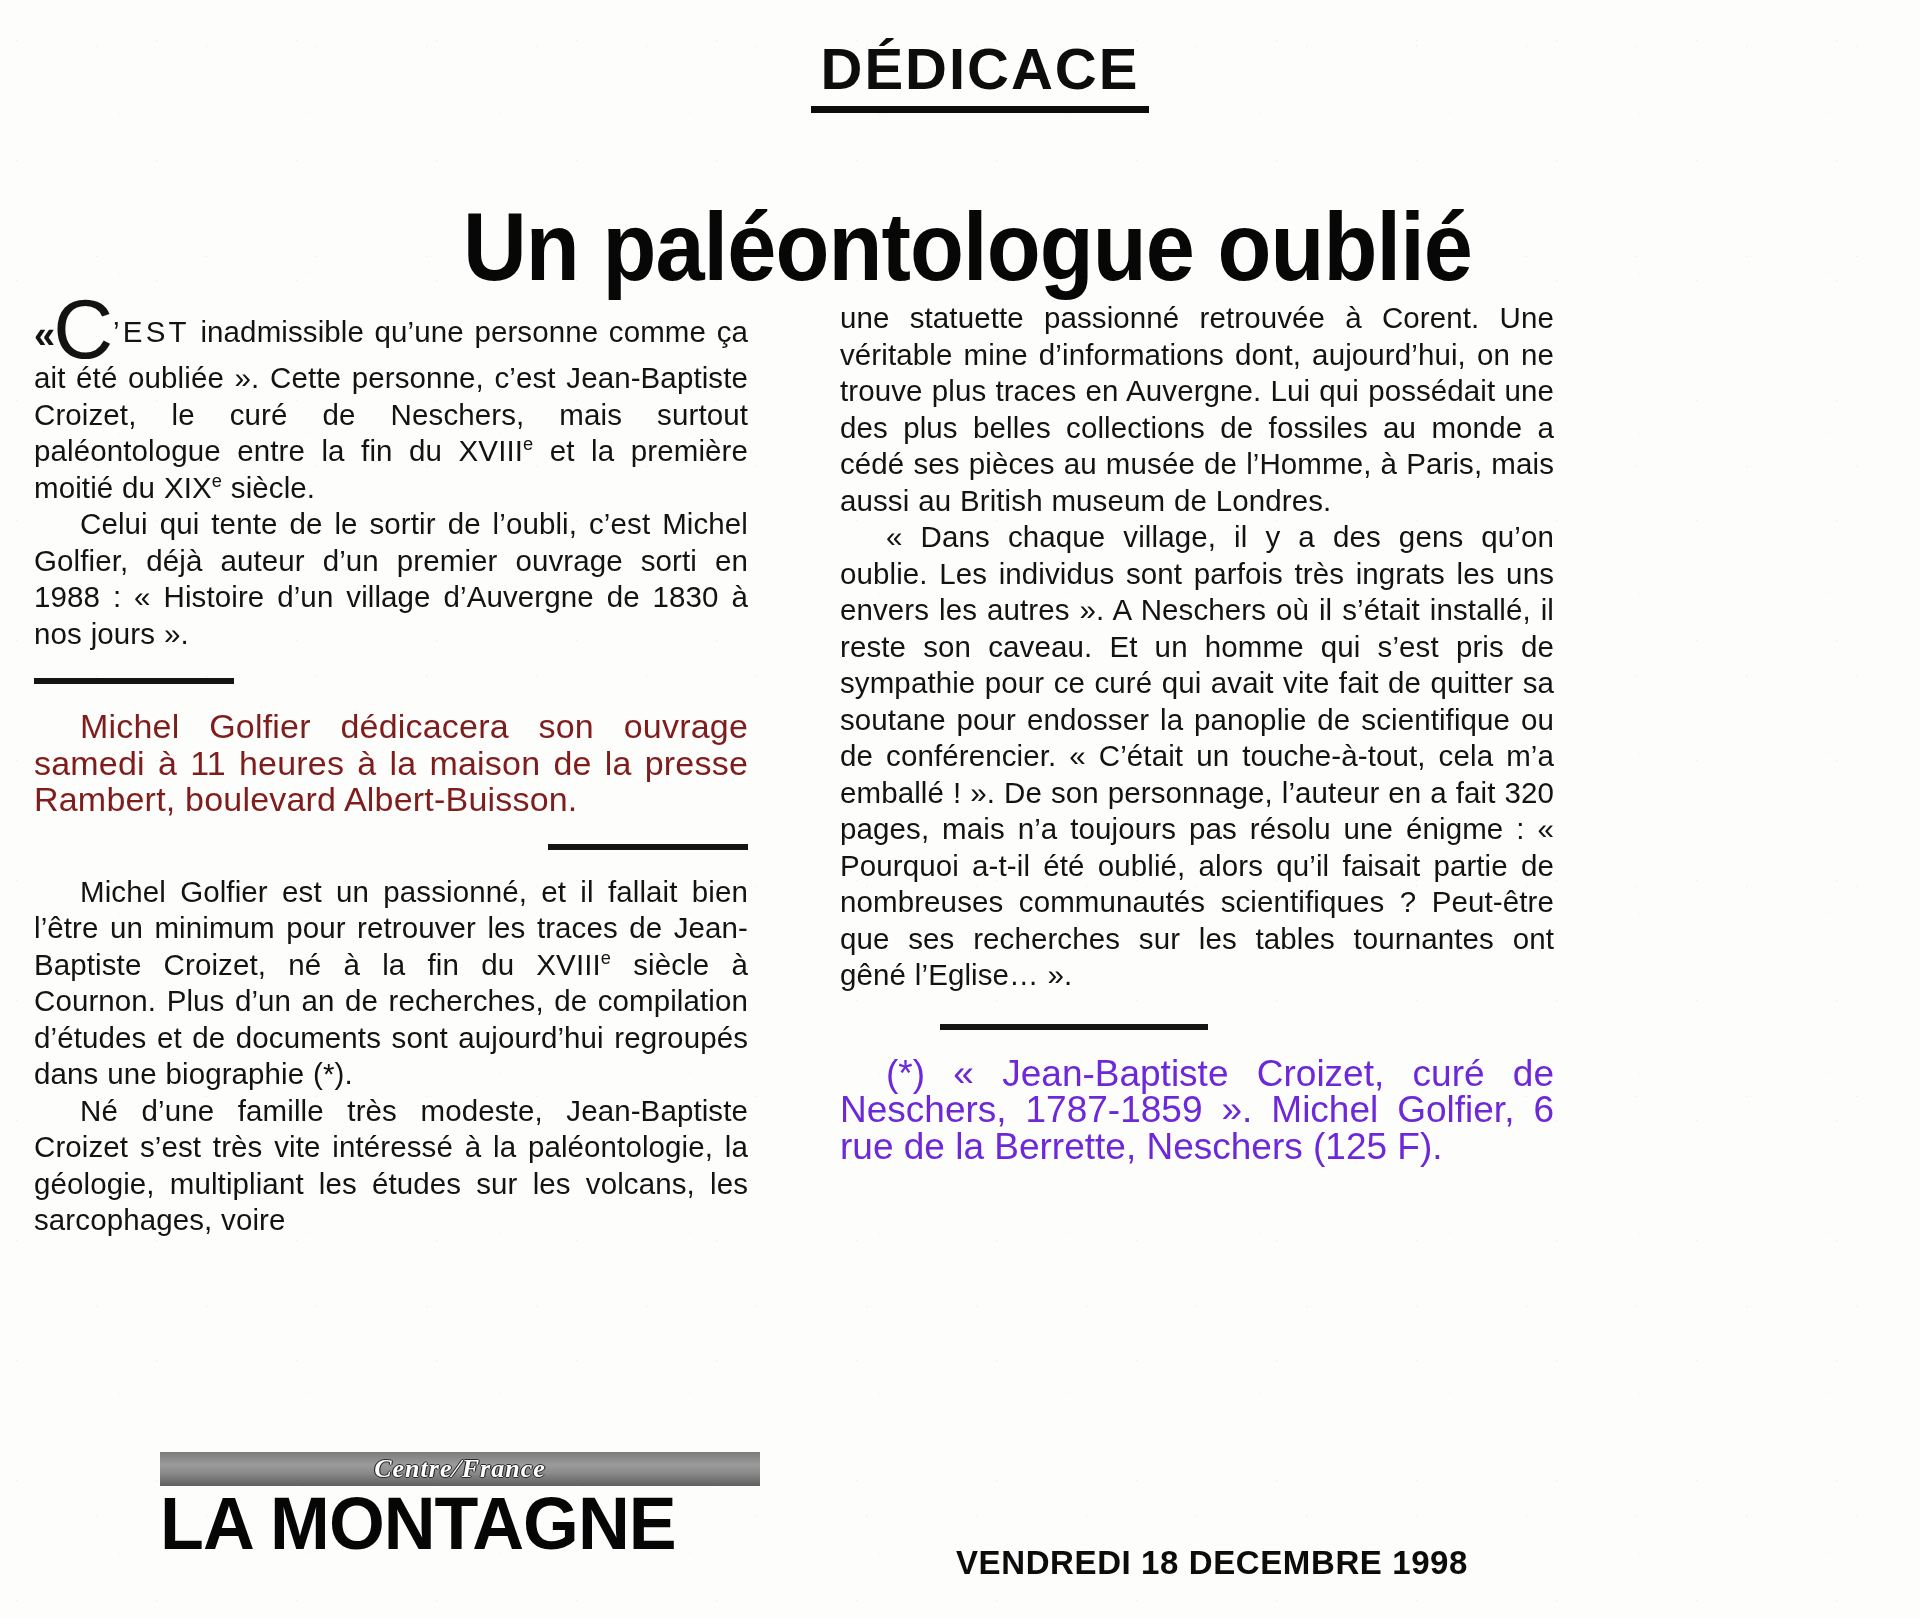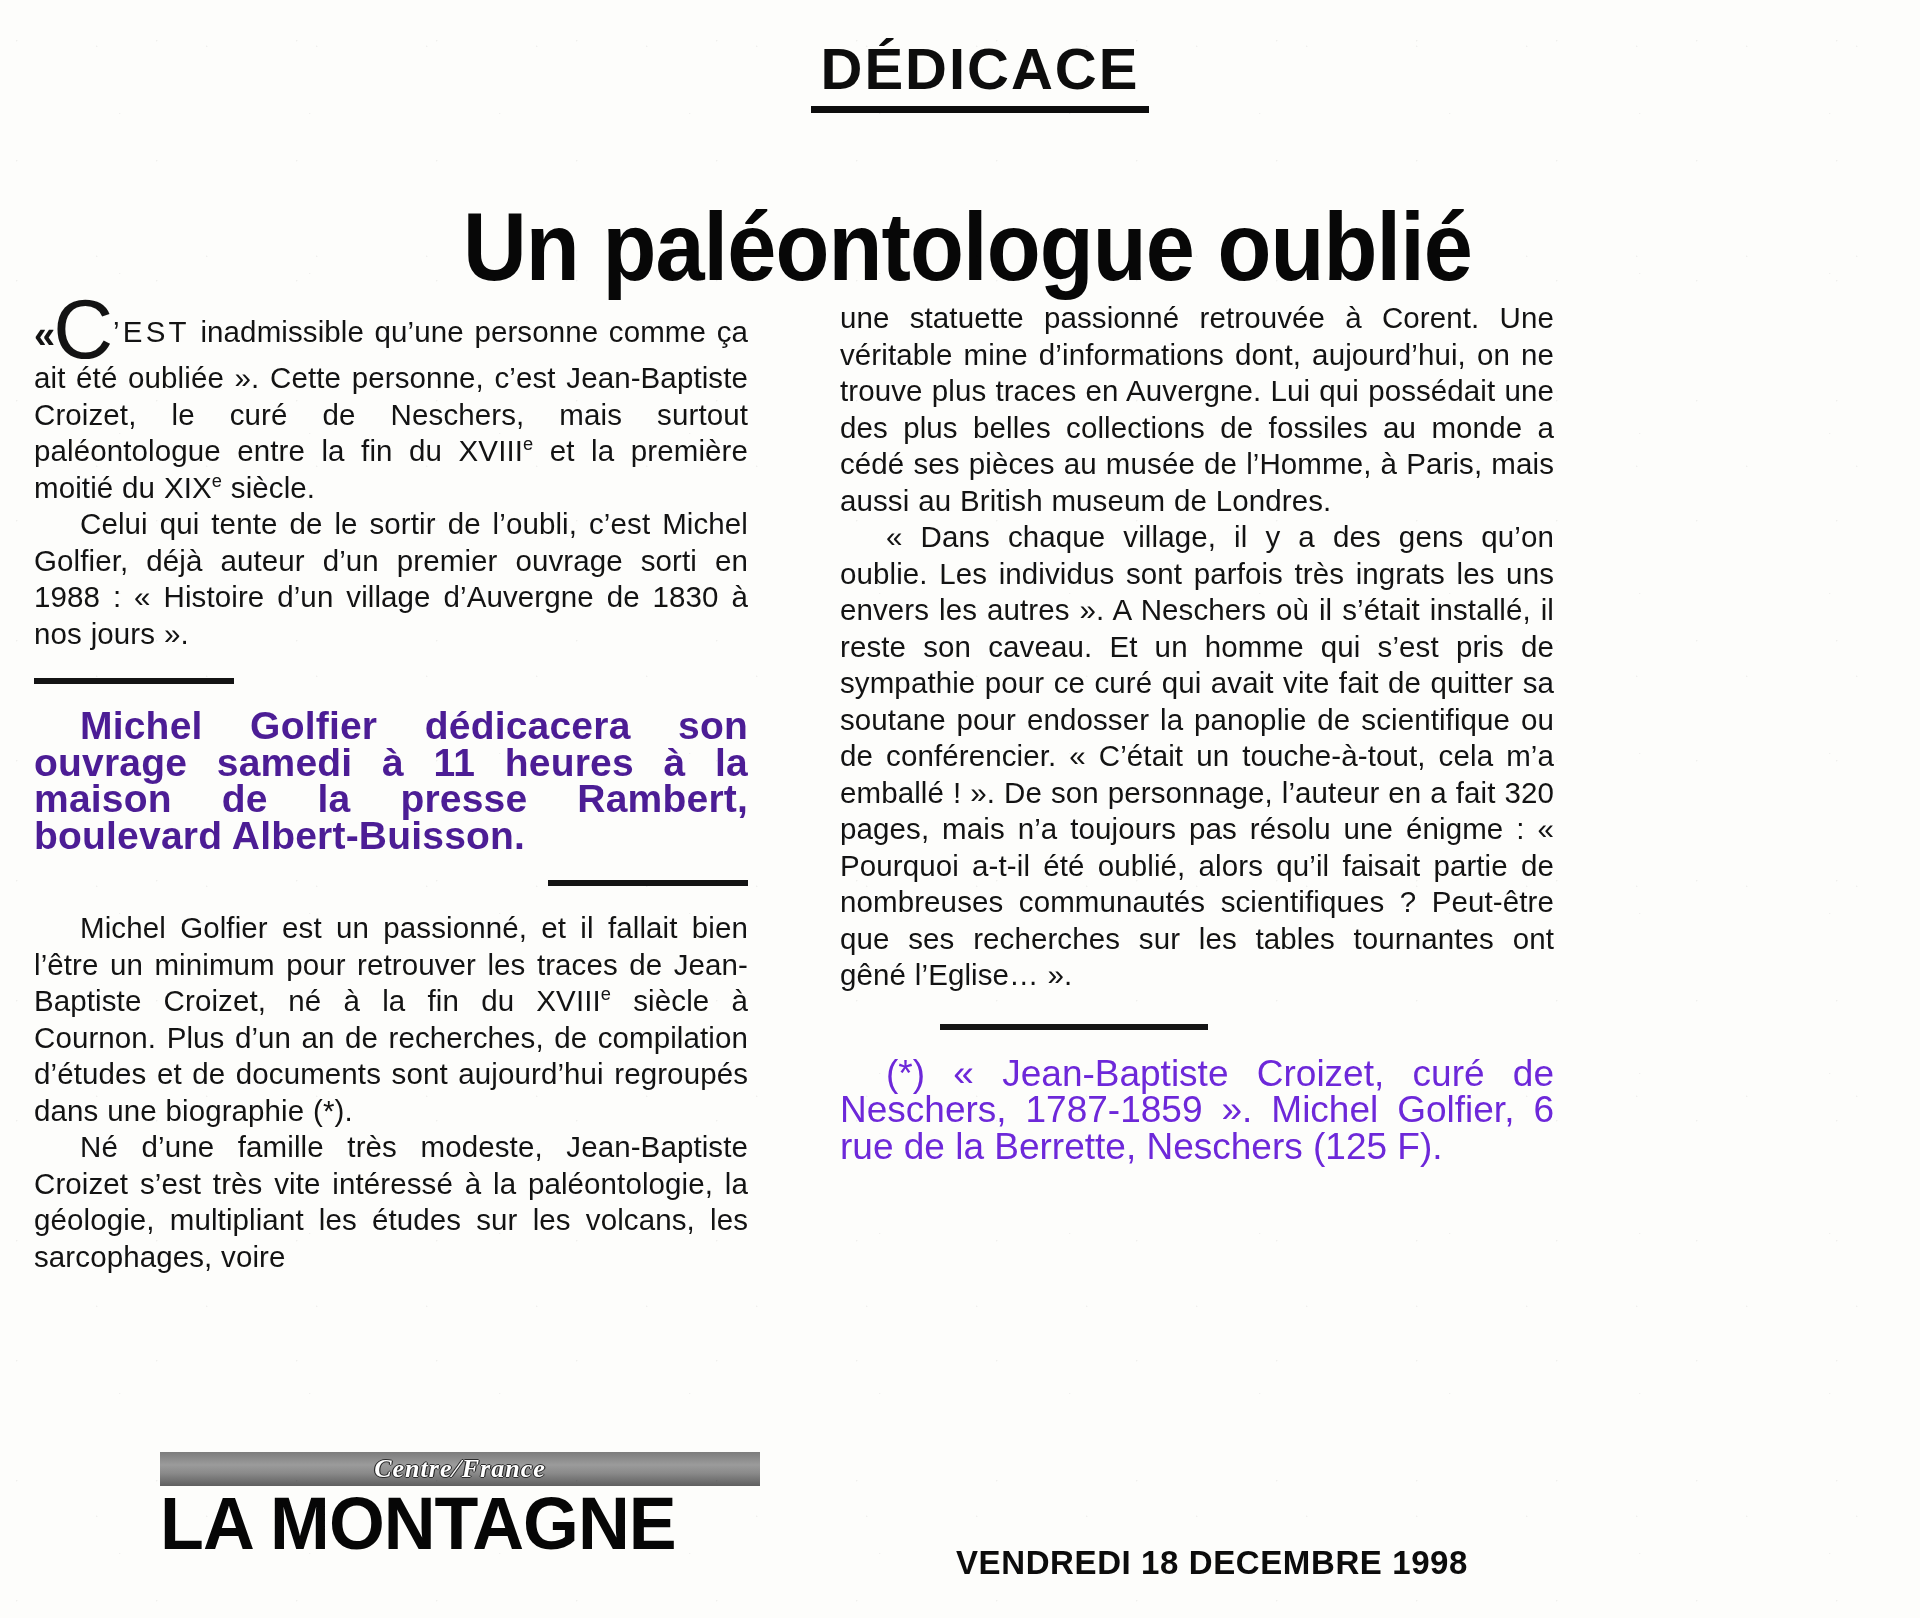--- a/index.html
+++ b/index.html
@@ -139,26 +139,26 @@
     width: 200px;
     margin-left: auto;
   }
   .rule-center {
     width: 268px;
     margin: 30px 0 26px 100px;
   }
 
   
   .inset {
-    font-size: 39px;
+    font-size: 34px;
     line-height: 36.5px;
-    font-weight: 700;
+    font-weight: 400;
     text-align: justify;
     text-indent: 46px;
-    color: #4c1d95;
+    color: #7f1d1d;
     letter-spacing: 0.2px;
     margin: 0;
     font-family: "Liberation Sans", sans-serif;
   }
 
   
   .footnote {
     font-size: 37px;
     line-height: 36.5px;
     text-align: justify;

